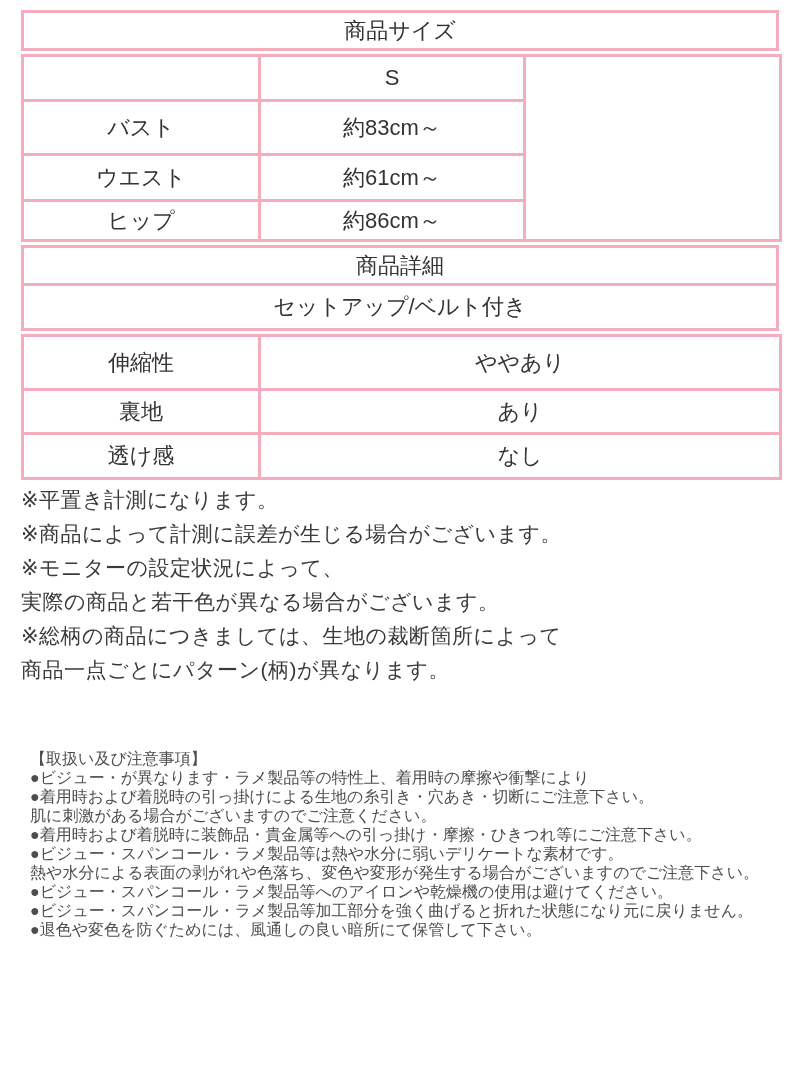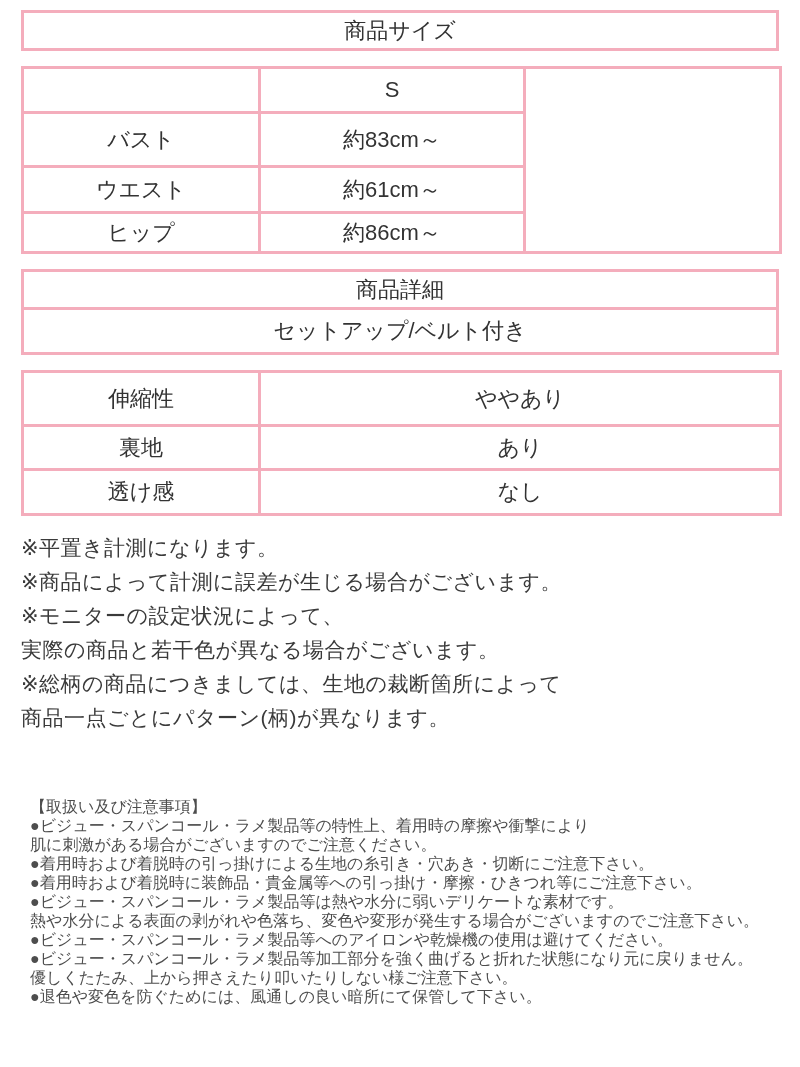--- a/index.html
+++ b/index.html
@@ -11,21 +11,21 @@
   *{box-sizing:border-box;}
   html,body{margin:0;padding:0;}
   body{
     width:800px;height:1067px;background:#ffffff;
     font-family:"Liberation Sans","DejaVu Sans",sans-serif;
     color:var(--tbl-text);
   }
   .page{padding:10px 21px 0 21px;}
 
   table.spec{
-    width:758px;table-layout:fixed;border-collapse:collapse;margin:0 0 15px 0;
+    width:758px;table-layout:fixed;border-collapse:collapse;margin:0 0 3px 0;
   }
   table.spec td{
     border:3px solid var(--pink);
     text-align:center;vertical-align:middle;
     font-size:22px;color:var(--tbl-text);padding:0;overflow:hidden;
   }
   .h38 td{height:38px;}
   .h40 td{height:40px;}
   .h43 td{height:54px;}
   .h44 td{height:44px;}
@@ -121,25 +121,24 @@
     <div>※平置き計測になります。</div>
     <div>※商品によって計測に誤差が生じる場合がございます。</div>
     <div>※モニターの設定状況によって、</div>
     <div>実際の商品と若干色が異なる場合がございます。</div>
     <div>※総柄の商品につきましては、生地の裁断箇所によって</div>
     <div>商品一点ごとにパターン(柄)が異なります。</div>
   </div>
 
   <div class="care">
     <div>【取扱い及び注意事項】</div>
-    <div>●ビジュー・スパンコール・ラメ製品等の特性上、着用時の摩擦や衝撃により</div>
+    <div>●ビジュー・が異なります・ラメ製品等の特性上、着用時の摩擦や衝撃により</div>
+    <div>●着用時および着脱時の引っ掛けによる生地の糸引き・穴あき・切断にご注意下さい。</div>
     <div>肌に刺激がある場合がございますのでご注意ください。</div>
-    <div>●着用時および着脱時の引っ掛けによる生地の糸引き・穴あき・切断にご注意下さい。</div>
     <div>●着用時および着脱時に装飾品・貴金属等への引っ掛け・摩擦・ひきつれ等にご注意下さい。</div>
     <div>●ビジュー・スパンコール・ラメ製品等は熱や水分に弱いデリケートな素材です。</div>
     <div>熱や水分による表面の剥がれや色落ち、変色や変形が発生する場合がございますのでご注意下さい。</div>
     <div>●ビジュー・スパンコール・ラメ製品等へのアイロンや乾燥機の使用は避けてください。</div>
     <div>●ビジュー・スパンコール・ラメ製品等加工部分を強く曲げると折れた状態になり元に戻りません。</div>
-    <div>優しくたたみ、上から押さえたり叩いたりしない様ご注意下さい。</div>
     <div>●退色や変色を防ぐためには、風通しの良い暗所にて保管して下さい。</div>
   </div>
 
 </div>
 
 </body></html>

